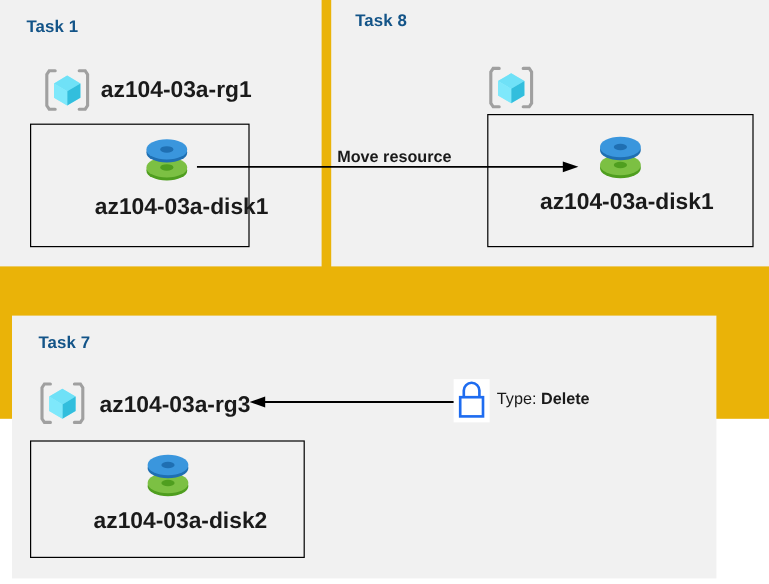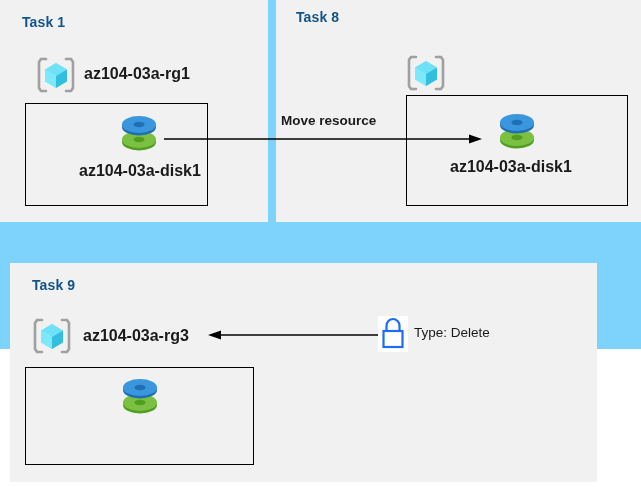--- a/index.html
+++ b/index.html
@@ -13,21 +13,21 @@
     position: relative;
     font-family: "Liberation Sans", sans-serif;
     overflow: hidden;
   }
 
   .canvas {
     position: absolute;
     left: 0; top: 0;
     width: 641px;
     height: 349px;
-    background: #7dd3fc;
+    background: #eab308;
   }
 
   
   .panel {
     position: absolute;
     background: #f1f1f1;
   }
   #panel-task1 { left: 0px;   top: 0px;   width: 268px; height: 222px; }
   #panel-task2 { left: 276px; top: 0px;   width: 365px; height: 222px; }
   #panel-task3 { left: 10px;  top: 263px; width: 587px; height: 219px; }
@@ -86,21 +86,21 @@
     top: 316px;
     width: 30px;
     height: 36px;
     background: #ffffff;
   }
   .lock-icon svg { display: block; width: 30px; height: 36px; }
 
   
   .res-label {
     position: absolute;
-    font-size: 16px;
+    font-size: 19px;
     font-weight: bold;
     color: #1a1a1a;
     white-space: nowrap;
   }
   #label-rg1 { left: 84px;  top: 65px; }
   #label-rg2 { left: 455px; top: 63px; }
   #label-rg3 { left: 83px;  top: 327px; }
 
   #label-disk1-t1 { left: 79px;  top: 162px; }
   #label-disk1-t2 { left: 450px; top: 158px; }
@@ -112,21 +112,21 @@
     left: 164px;
     top: 126px;
     width: 320px;
     height: 26px;
   }
   #arrow-move svg { display: block; }
 
   #label-move {
     position: absolute;
     left: 281px;
-    top: 113px;
+    top: 123px;
     font-size: 13.5px;
     font-weight: bold;
     color: #1a1a1a;
     white-space: nowrap;
   }
 
   
   #arrow-lock {
     position: absolute;
     left: 208px;
@@ -153,21 +153,21 @@
   #lock-type-line {
     display: block;
     font-size: 13.5px;
     color: #1a1a1a;
     line-height: 17px;
   }
   #lock-type-key {
     font-weight: normal;
   }
   #lock-type-value {
-    font-weight: normal;
+    font-weight: bold;
   }
 </style>
 </head>
 <body>
 
 <div class="canvas">
 
   <div class="panel" id="panel-task1"></div>
   <div class="panel-title" id="title-task1">Task 1</div>
 
@@ -227,21 +227,21 @@
 
   <div id="arrow-move">
     <svg width="320" height="26" viewBox="0 0 320 26" xmlns="http://www.w3.org/2000/svg">
       <line x1="0" y1="13" x2="308" y2="13" stroke="#000000" stroke-width="1.5"></line>
       <polygon points="318,13 305,8.5 305,17.5" fill="#000000"></polygon>
     </svg>
   </div>
   <div id="label-move">Move resource</div>
 
   <div class="panel" id="panel-task3"></div>
-  <div class="panel-title" id="title-task3">Task 9</div>
+  <div class="panel-title" id="title-task3">Task 7</div>
 
   <div class="rg-icon" id="icon-rg3">
     <svg viewBox="0 0 40 40" xmlns="http://www.w3.org/2000/svg">
       <path d="M10 4 L5 4 L3 7 L3 33 L5 36 L10 36" fill="none" stroke="#a0a0a0" stroke-width="2.6" stroke-linecap="round"></path>
       <path d="M30 4 L35 4 L37 7 L37 33 L35 36 L30 36" fill="none" stroke="#a0a0a0" stroke-width="2.6" stroke-linecap="round"></path>
       <polygon points="20,8 31,14.5 31,26.5 20,33 9,26.5 9,14.5" fill="#9cecfb"></polygon>
       <polygon points="20,8 31,14.5 20,21 9,14.5" fill="#6fe1f7"></polygon>
       <polygon points="20,21 31,14.5 31,26.5 20,33" fill="#32bedd"></polygon>
       <polygon points="20,21 9,14.5 9,26.5 20,33" fill="#7ee8fb"></polygon>
     </svg>
@@ -253,20 +253,21 @@
   <div class="disk-icon" id="icon-disk2-t3">
     <svg viewBox="0 0 42 44" xmlns="http://www.w3.org/2000/svg">
       <ellipse cx="21" cy="30" rx="17" ry="8.5" fill="#4f9e1f"></ellipse>
       <ellipse cx="21" cy="27.5" rx="17" ry="8.5" fill="#7cc043"></ellipse>
       <ellipse cx="21" cy="27.5" rx="5.5" ry="2.7" fill="#4f9e1f"></ellipse>
       <ellipse cx="21" cy="15" rx="17" ry="8.5" fill="#1f6fb2"></ellipse>
       <ellipse cx="21" cy="12.5" rx="17" ry="8.5" fill="#3a96dd"></ellipse>
       <ellipse cx="21" cy="12.5" rx="5.5" ry="2.7" fill="#1f6fb2"></ellipse>
     </svg>
   </div>
+  <div class="res-label" id="label-disk2-t3">az104-03a-disk2</div>
 
   <div id="arrow-lock">
     <svg width="176" height="20" viewBox="0 0 176 20" xmlns="http://www.w3.org/2000/svg">
       <line x1="176" y1="10" x2="12" y2="10" stroke="#000000" stroke-width="1.5"></line>
       <polygon points="0,10 13,5.5 13,14.5" fill="#000000"></polygon>
     </svg>
   </div>
 
   <div class="lock-icon">
     <svg viewBox="0 0 30 36" xmlns="http://www.w3.org/2000/svg">

